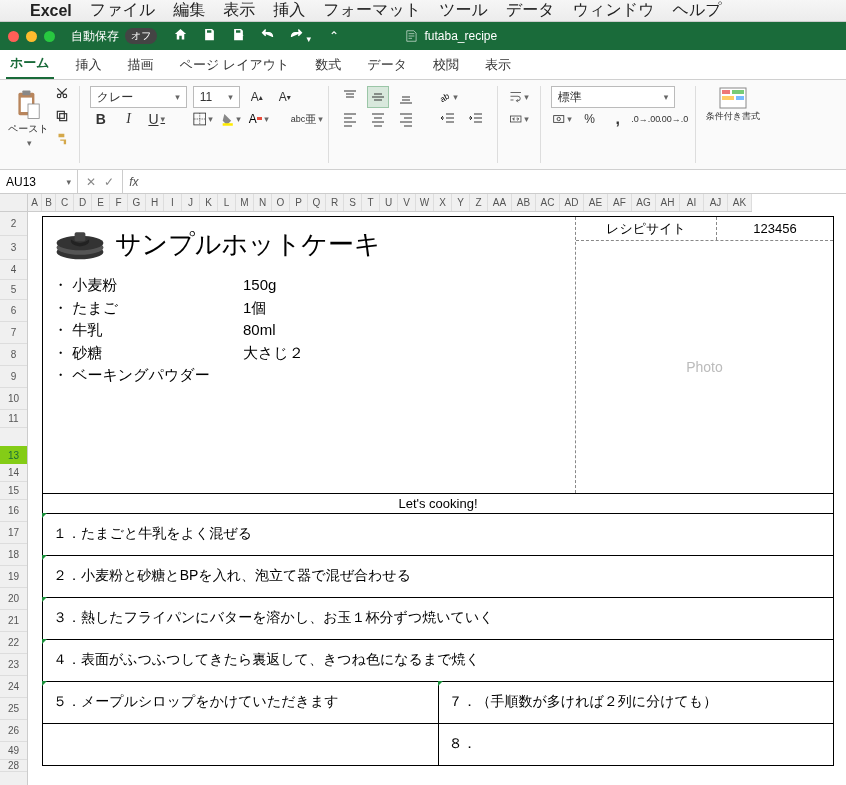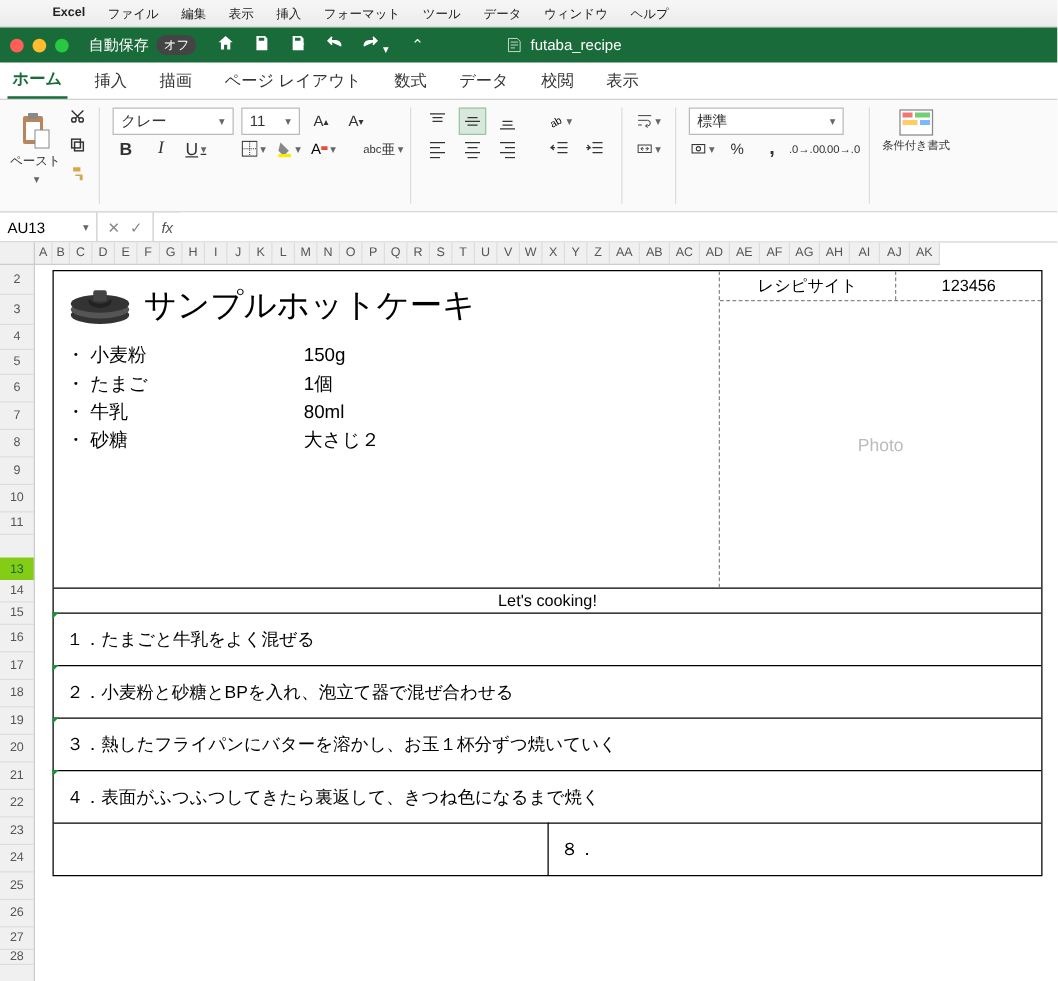--- a/index.html
+++ b/index.html
@@ -1,19 +1,19 @@
 <!DOCTYPE html>
 <html><head>
 <meta charset="utf-8">
 <style>
 * { box-sizing: border-box; margin: 0; padding: 0; font-family: -apple-system, "Hiragino Sans", sans-serif; }
 body { background: #fff; width: 846px; height: 785px; overflow: hidden; font-size: 13px; }
 
 
-.mac-menu { height: 22px; background: linear-gradient(#f6f6f6,#ececec); display: flex; align-items: center; gap: 18px; padding: 0 24px; font-size: 10px; color: #222; border-bottom: 1px solid #ccc; }
+.mac-menu { height: 22px; background: linear-gradient(#f6f6f6,#ececec); display: flex; align-items: center; gap: 18px; padding: 0 12px; font-size: 16px; color: #222; border-bottom: 1px solid #ccc; }
 .mac-menu .apple { font-size: 14px; }
 .mac-menu .bold { font-weight: 600; }
 
 
 .titlebar { height: 28px; background: #1a6b3a; display: flex; align-items: center; padding: 0 8px; color: #fff; font-size: 12px; position: relative; }
 .traffic { display: flex; gap: 7px; }
 .traffic span { width: 11px; height: 11px; border-radius: 50%; display: block; }
 .tl-close { background: #ff5f57; } .tl-min { background: #febc2e; } .tl-max { background: #28c840; }
 .autosave { margin-left: 16px; display: flex; align-items: center; gap: 6px; }
 .autosave .pill { background: #444; border-radius: 8px; padding: 1px 6px; font-size: 10px; }
@@ -427,21 +427,21 @@
         <div class="rowhdr" style="height: 22px;">17</div>
         <div class="rowhdr" style="height: 22px;">18</div>
         <div class="rowhdr" style="height: 22px;">19</div>
         <div class="rowhdr" style="height: 22px;">20</div>
         <div class="rowhdr" style="height: 22px;">21</div>
         <div class="rowhdr" style="height: 22px;">22</div>
         <div class="rowhdr" style="height: 22px;">23</div>
         <div class="rowhdr" style="height: 22px;">24</div>
         <div class="rowhdr" style="height: 22px;">25</div>
         <div class="rowhdr" style="height: 22px;">26</div>
-        <div class="rowhdr" style="height: 18px;">27</div>
+        <div class="rowhdr" style="height: 18px;">49</div>
         <div class="rowhdr" style="height: 12px;">28</div>
       </div>
     <div class="grid">
 
       <div class="recipe">
         <div class="recipe-top">
           <div class="recipe-left">
             <div class="title-row">
               <span><svg viewBox="0 0 60 44">
                     <ellipse cx="30" cy="32" rx="26" ry="8" fill="#333"></ellipse>
@@ -462,39 +462,53 @@
                   <div>1個</div>
                 </div>
                 <div class="ing-row">
                   <div class="ing-name">・ 牛乳</div>
                   <div>80ml</div>
                 </div>
                 <div class="ing-row">
                   <div class="ing-name">・ 砂糖</div>
                   <div>大さじ２</div>
                 </div>
+                <div class="ing-row">
+                  <div class="ing-name">・ ベーキングパウダー</div>
+                  <div></div>
+                </div>
               </div>
             <div style="height:100px"></div>
           </div>
           <div class="recipe-right">
             <div class="rr-head">
               <div class="rr-site">レシピサイト</div>
               <div class="rr-id">123456</div>
             </div>
             <div class="rr-photo">Photo</div>
           </div>
         </div>
         <div class="cook-hd">Let's cooking!</div>
         <div class="steps" id="steps">
             <div class="step" style="position: relative;"><span class="tri" style="left:-1px;top:-1px"></span>１．たまごと牛乳をよく混ぜる</div>
             <div class="step" style="position: relative;"><span class="tri" style="left:-1px;top:-1px"></span>２．小麦粉と砂糖とBPを入れ、泡立て器で混ぜ合わせる</div>
             <div class="step" style="position: relative; font-family: Liberation Mono, monospace;"><span class="tri" style="left:-1px;top:-1px"></span>３．熱したフライパンにバターを溶かし、お玉１杯分ずつ焼いていく</div>
             <div class="step" style="position: relative;"><span class="tri" style="left:-1px;top:-1px"></span>４．表面がふつふつしてきたら裏返して、きつね色になるまで焼く</div>
           </div>
         <div class="step-split">
+          <div class="step" style="position:relative">
+              <span class="tri" style="left:-1px;top:-1px"></span>
+              <span>５．メープルシロップをかけていただきます</span>
+            </div>
+          <div class="step" style="position:relative">
+              <span class="tri" style="left:-1px;top:-1px"></span>
+              <span>７．（手順数が多ければ２列に分けても）</span>
+            </div>
+        </div>
+        <div class="step-split">
           <div class="step"></div>
           <div class="step">８．</div>
         </div>
       </div>
 
     </div>
   </div>
 </div>
 
 </body></html>

